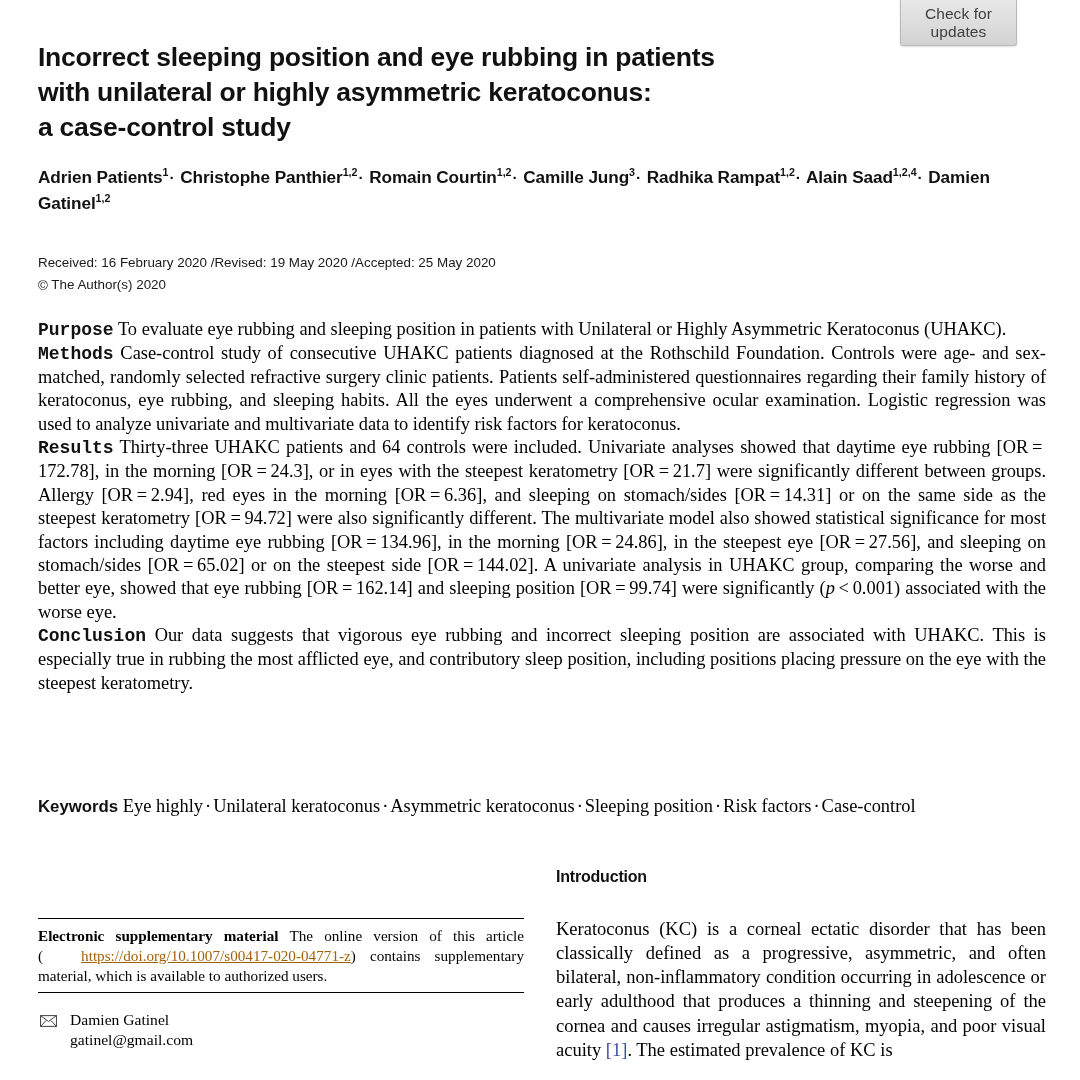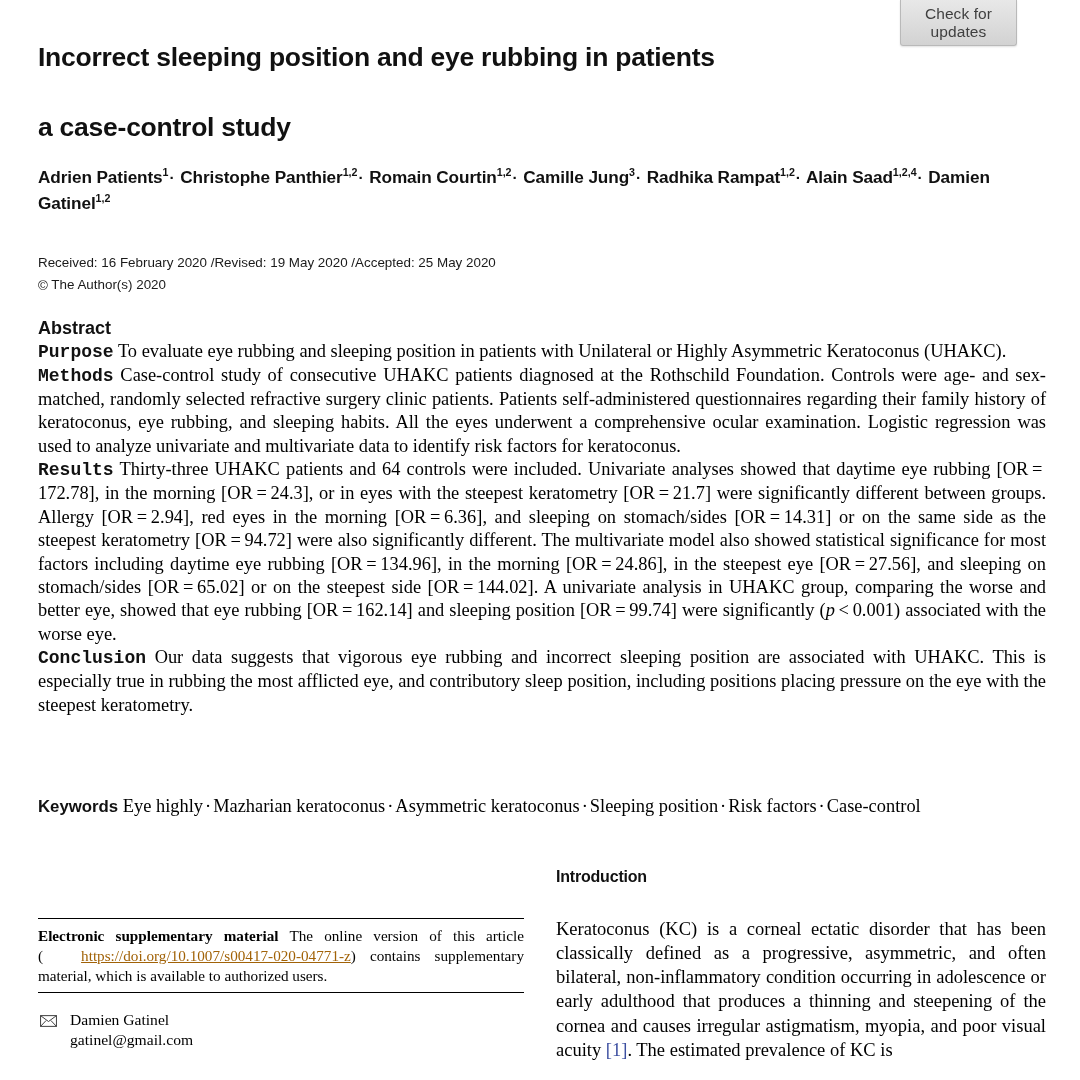--- a/index.html
+++ b/index.html
@@ -224,21 +224,21 @@
 
   <div class="crossmark">
     <div class="crossmark-label">
       <span>Check for</span><br>
       <span>updates</span>
     </div>
   </div>
 
   <h1 class="title">
     <span>Incorrect sleeping position and eye rubbing in patients</span><br>
-    <br>
+    <span>with unilateral or highly asymmetric keratoconus:</span><br>
     <span>a case-control study</span>
   </h1>
 
   <div class="authors">
     <span><span>Adrien Patients</span><sup>1</sup></span><span class="sep">·</span>
     <span><span>Christophe Panthier</span><sup>1,2</sup></span><span class="sep">·</span>
     <span><span>Romain Courtin</span><sup>1,2</sup></span><span class="sep">·</span>
     <span><span>Camille Jung</span><sup>3</sup></span><span class="sep">·</span>
     <span><span>Radhika Rampat</span><sup>1,2</sup></span><span class="sep">·</span>
     <span><span>Alain Saad</span><sup>1,2,4</sup></span><span class="sep">·</span>
@@ -247,21 +247,20 @@
 
   <div class="pubdates">
     <div>Received: 16 February 2020 /Revised: 19 May 2020 /Accepted: 25 May 2020</div>
     <div class="copyline">
       <span class="copysym">©</span>
       <span>The Author(s) 2020</span>
     </div>
   </div>
 
   <div class="abstract">
-    <div class="abstract-head">Abstract</div>
 
     <p class="abs-para">
       <span class="abs-label">Purpose</span>
       <span>To evaluate eye rubbing and sleeping position in patients with Unilateral or Highly Asymmetric Keratoconus (UHAKC).</span>
     </p>
 
     <p class="abs-para">
       <span class="abs-label">Methods</span>
       <span>Case-control study of consecutive UHAKC patients diagnosed at the Rothschild Foundation. Controls were age- and sex-matched, randomly selected refractive surgery clinic patients. Patients self-administered questionnaires regarding their family history of keratoconus, eye rubbing, and sleeping habits. All the eyes underwent a comprehensive ocular examination. Logistic regression was used to analyze univariate and multivariate data to identify risk factors for keratoconus.</span>
     </p>
@@ -272,21 +271,21 @@
     </p>
 
     <p class="abs-para">
       <span class="abs-label">Conclusion</span>
       <span>Our data suggests that vigorous eye rubbing and incorrect sleeping position are associated with UHAKC. This is especially true in rubbing the most afflicted eye, and contributory sleep position, including positions placing pressure on the eye with the steepest keratometry.</span>
     </p>
   </div>
 
   <div class="keywords">
     <span class="kw-label">Keywords</span>
-    <span>Eye highly</span><span class="kw-sep">·</span><span>Mazharian keratoconus</span><span class="kw-sep">·</span><span>Asymmetric keratoconus</span><span class="kw-sep">·</span><span>Sleeping position</span><span class="kw-sep">·</span><span>Risk factors</span><span class="kw-sep">·</span><span>Case-control</span>
+    <span>Eye highly</span><span class="kw-sep">·</span><span>Unilateral keratoconus</span><span class="kw-sep">·</span><span>Asymmetric keratoconus</span><span class="kw-sep">·</span><span>Sleeping position</span><span class="kw-sep">·</span><span>Risk factors</span><span class="kw-sep">·</span><span>Case-control</span>
   </div>
 
   <div class="col-left">
     <div class="rule"></div>
     <div class="esm">
       <span class="esm-label">Electronic supplementary material</span>
       <span>The online version of this article (</span><a class="doi-link" href="#">https://doi.org/10.1007/s00417-020-04771-z</a><span>) contains supplementary material, which is available to authorized users.</span>
     </div>
     <div class="rule"></div>
 

